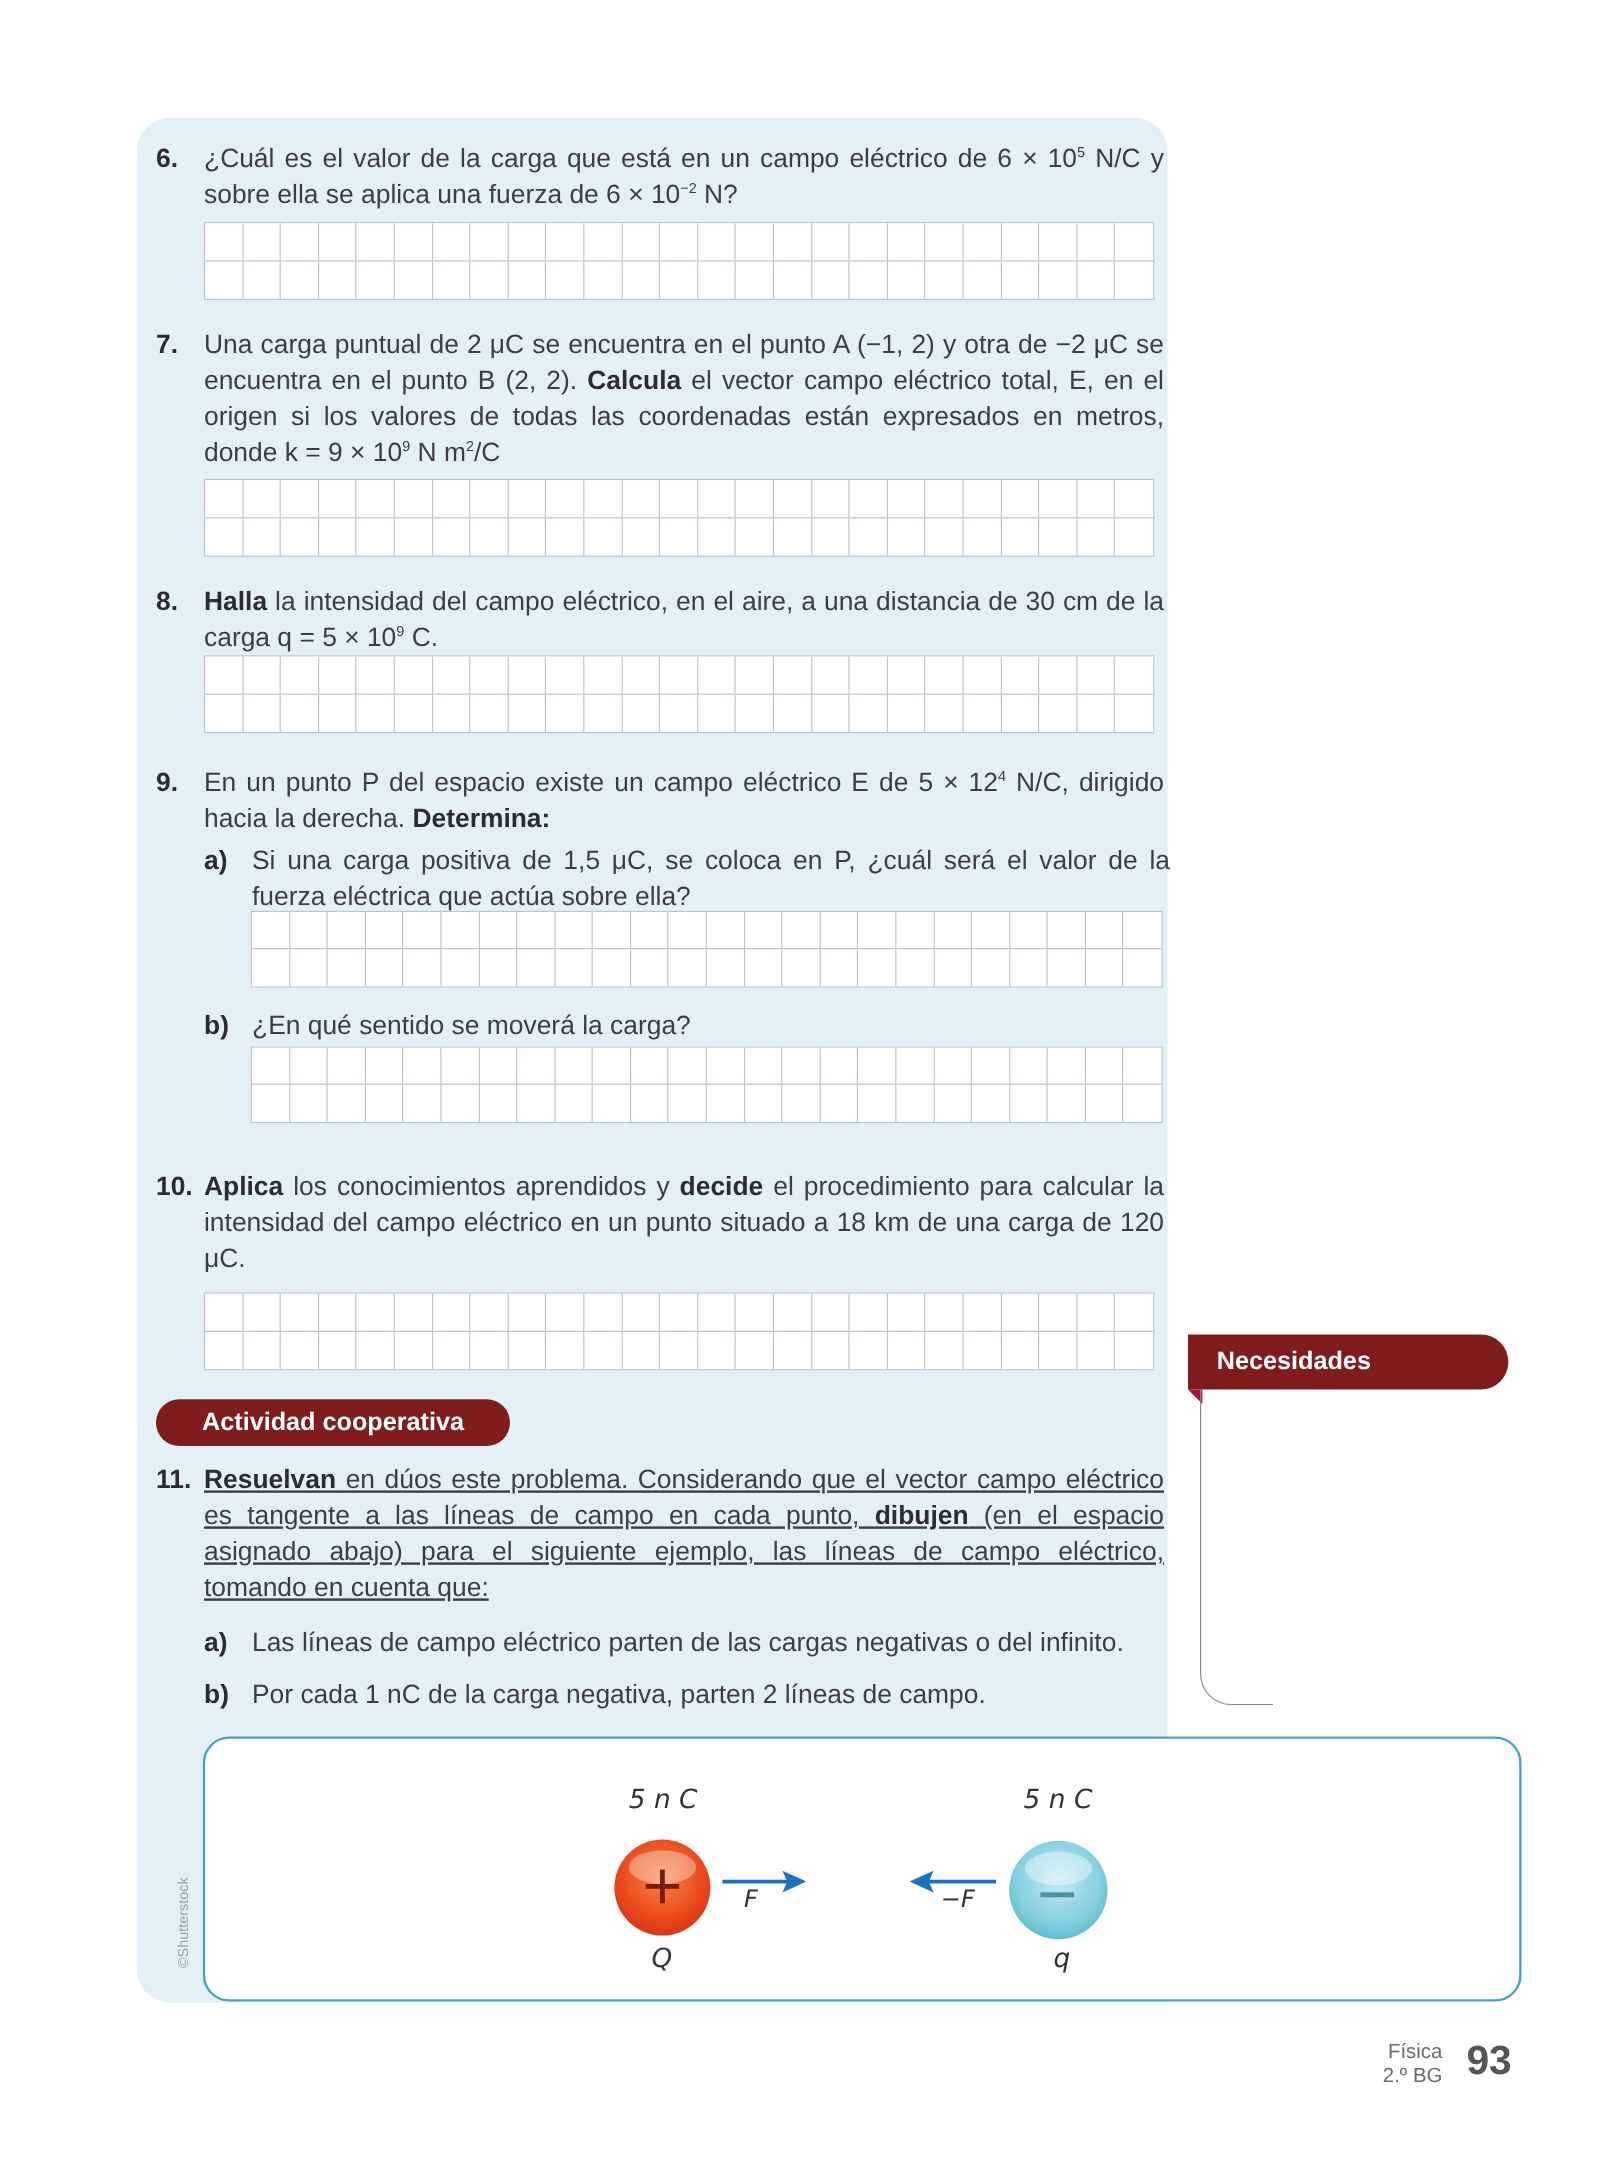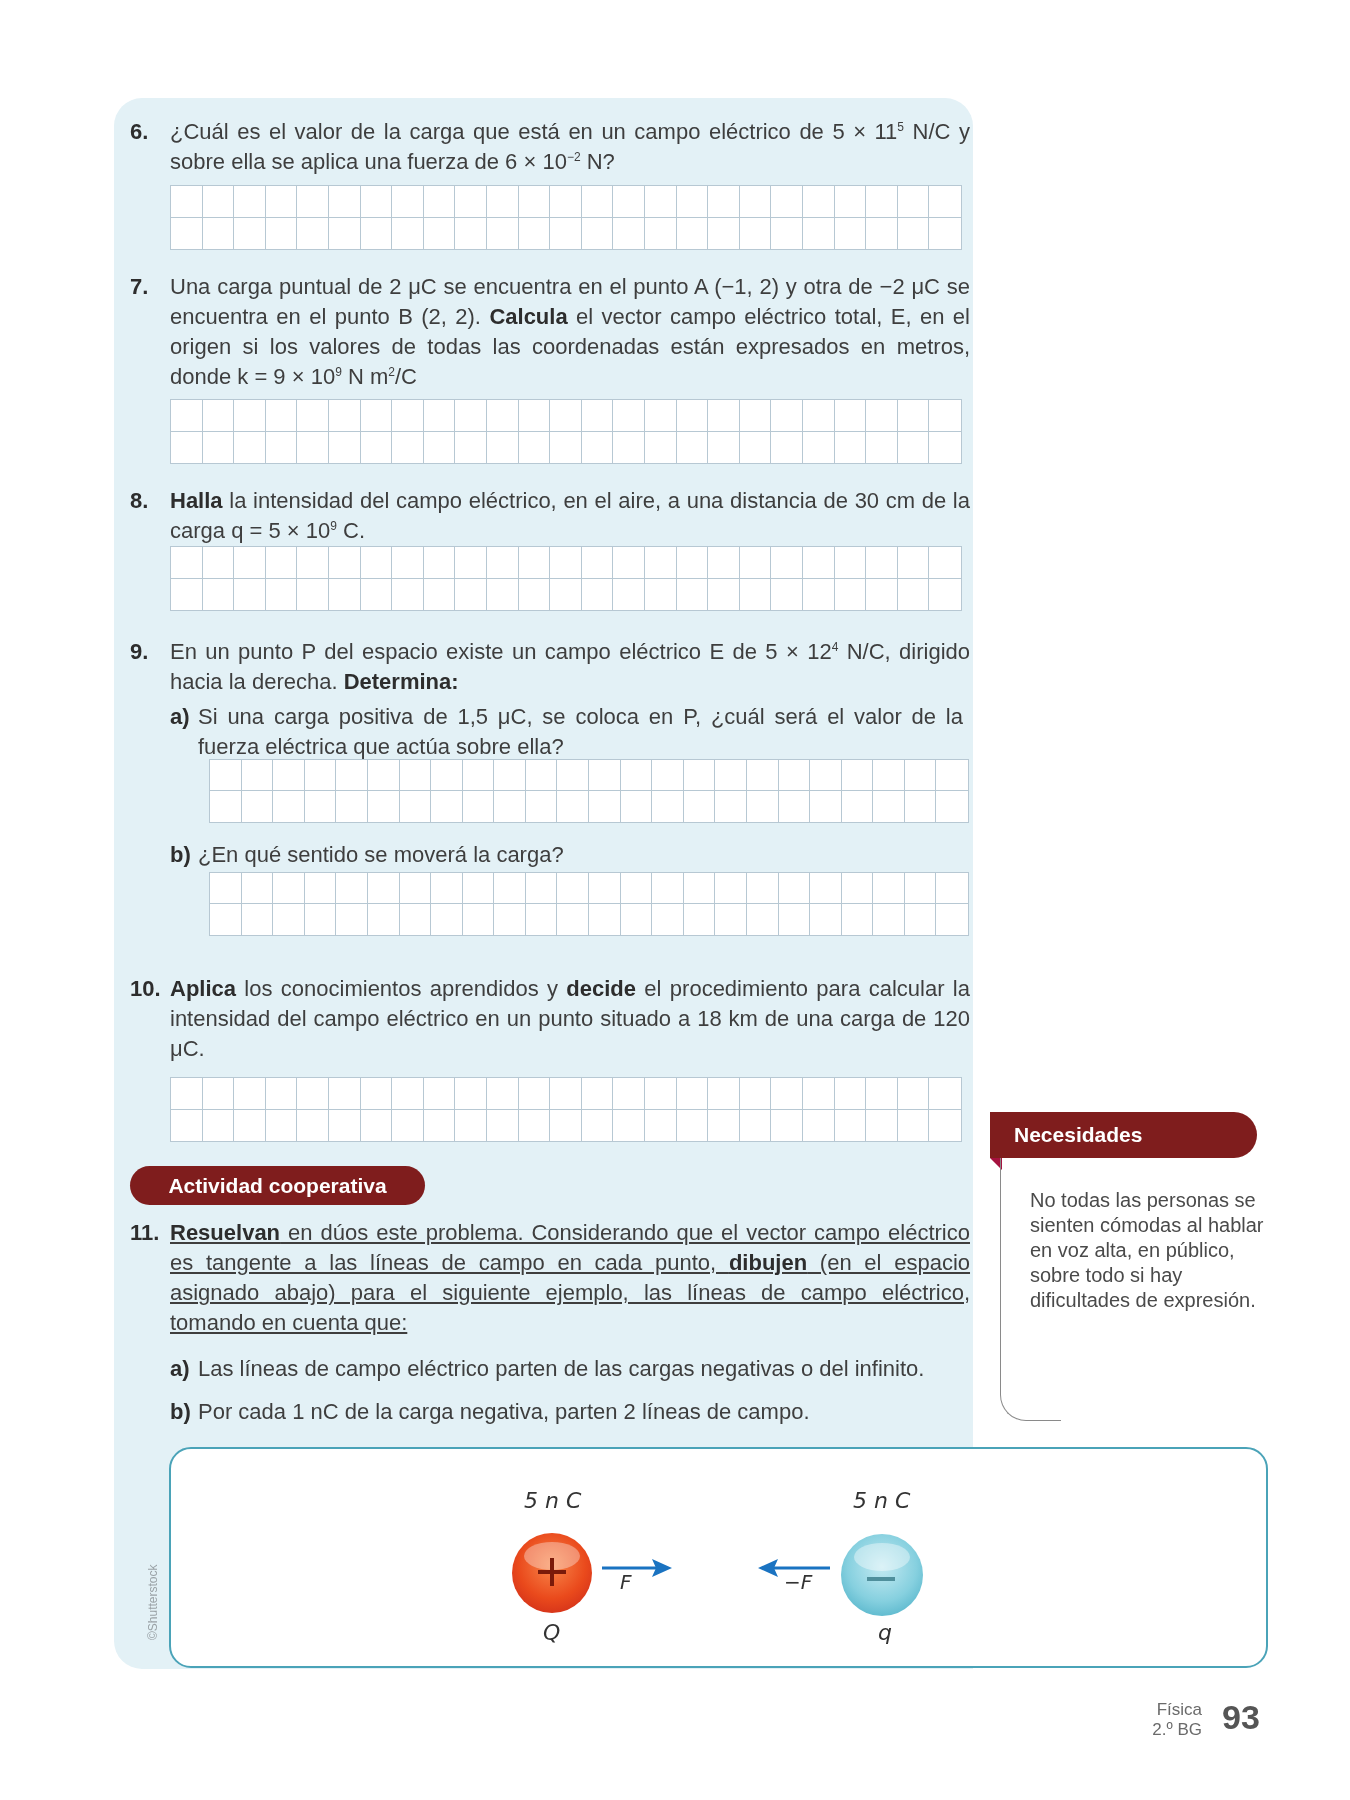--- a/index.html
+++ b/index.html
@@ -6,21 +6,21 @@
   body { width:1350px; height:1800px; position:relative; background:#ffffff; overflow:hidden;
          font-family:"Liberation Sans", sans-serif; color:#3c3c3c; }
   .panel { position:absolute; left:114px; top:98px; width:859px; height:1571px; background:#e3f1f6;
            border-radius:28px 28px 0 28px; }
   .q { position:absolute; left:130px; width:843px; font-size:22px; line-height:30px; color:#3e3e3e; }
   .q .num { position:absolute; left:0; top:0; font-weight:bold; color:#2d2d2d; }
   .q .body { margin-left:40px; width:800px; text-align:justify; }
   .q b, .sub b { color:#2d2d2d; }
   .sub { position:absolute; left:170px; width:803px; font-size:22px; line-height:30px; color:#3e3e3e; }
   .sub .lbl { position:absolute; left:0; top:0; font-weight:bold; color:#2d2d2d; }
-  .sub .body { margin-left:28px; width:765px; text-align:justify; }
+  .sub .body { margin-left:40px; width:765px; text-align:justify; }
   sup { font-size:12px; line-height:0; }
   .grid { position:absolute; background:#ffffff; border:1.5px solid #b7c8d3; box-sizing:border-box;
           display:grid; }
   .grid span { border-right:1px solid #b7c8d3; border-bottom:1px solid #b7c8d3; }
   .badge { position:absolute; background:#7f1d1d; color:#ffffff; font-weight:bold; font-size:21px;
            line-height:39px; padding:0 22px; }
   .badge-coop { left:130px; top:1166px; width:251px; height:39px; border-radius:20px; text-align:center; padding:0 22px; }
   .badge-nec { left:990px; top:1112px; height:46px; line-height:46px; width:223px; border-radius:0 23px 23px 0; padding-left:24px; padding-right:20px; }
   .nec-fold { position:absolute; left:990px; top:1158px; width:0; height:0; border-top:12px solid #a5123f; border-left:12px solid transparent; }
   .nec-box { position:absolute; left:1000px; top:1158px; width:60px; height:262px;
@@ -35,21 +35,21 @@
   .footer-subject { position:absolute; right:148px; top:1700px; text-align:right; font-size:17px; line-height:20px; color:#6a6a6a; }
   .footer-page { position:absolute; left:1222px; top:1698px; font-size:34px; font-weight:bold; color:#555555; }
 </style>
 </head>
 <body>
 
 <div class="panel"></div>
 
 <div class="q" style="top:117px;">
   <span class="num">6.</span>
-  <div class="body"><span>¿Cuál es el valor de la carga que está en un campo eléctrico de 5 × 11</span><sup>5</sup><span> N/C y sobre ella se aplica una fuerza de 6 × 10</span><sup>−2</sup><span> N?</span></div>
+  <div class="body"><span>¿Cuál es el valor de la carga que está en un campo eléctrico de 6 × 10</span><sup>5</sup><span> N/C y sobre ella se aplica una fuerza de 6 × 10</span><sup>−2</sup><span> N?</span></div>
 </div>
 <div class="grid" style="left: 170px; top: 185px; width: 792px; height: 65px; grid-template-columns: repeat(25, 1fr); grid-template-rows: repeat(2, 1fr);">
     <span></span>
     <span></span>
     <span></span>
     <span></span>
     <span></span>
     <span></span>
     <span></span>
     <span></span>
@@ -393,21 +393,20 @@
 </div>
 <div class="sub" style="top:1397px;">
   <span class="lbl">b)</span>
   <div class="body">Por cada 1 nC de la carga negativa, parten 2 líneas de campo.</div>
 </div>
 
 <div class="badge badge-nec">Necesidades educativas</div>
 <div class="nec-fold"></div>
 <div class="nec-box"></div>
 <div class="nec-text">
-  <p>No todas las personas se sienten cómodas al hablar en voz alta, en público, sobre todo si hay dificultades de expresión.</p>
 </div>
 
 <div class="diagram"></div>
 <div class="credit">©Shutterstock</div>
 
 <svg style="position:absolute; left:0; top:0;" width="1350" height="1800">
   <defs>
     <radialGradient id="gPos" cx="50%" cy="40%" r="60%">
       <stop offset="0%" stop-color="#f8864a"></stop>
       <stop offset="70%" stop-color="#ea4a1c"></stop>

